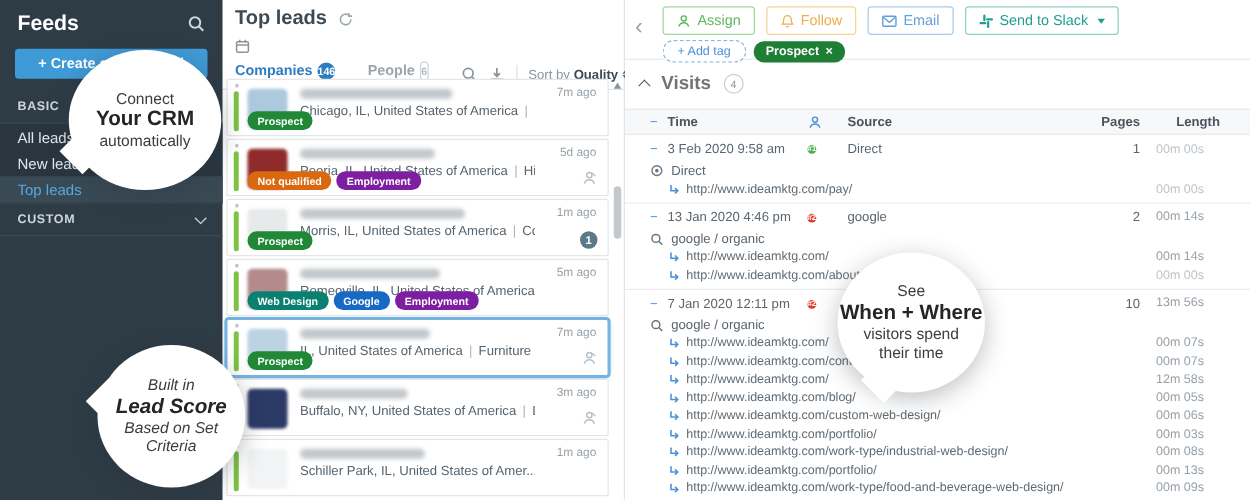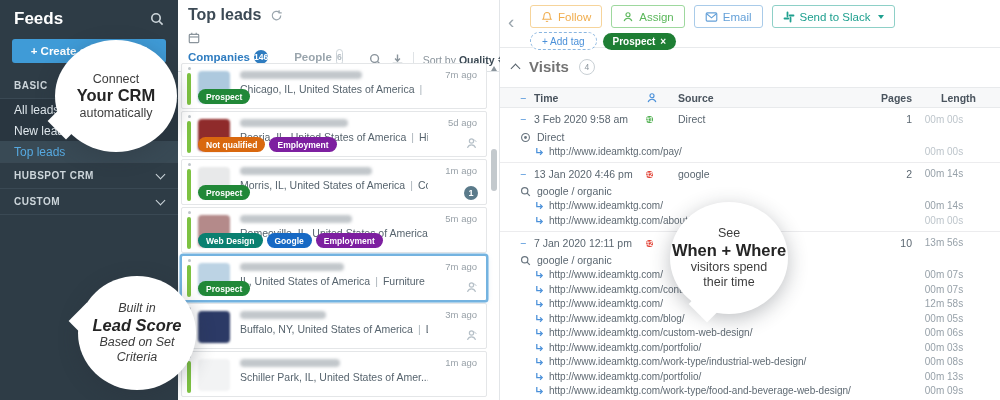--- a/index.html
+++ b/index.html
@@ -130,24 +130,20 @@
     <div class="sb-sec-head">
       <span>BASIC</span>
       <span class="chev up"></span>
     </div>
     <div class="sb-items">
       <div class="sb-item">All leads</div>
       <div class="sb-item">New leads</div>
       <div class="sb-item sel">Top leads</div>
     </div>
     <div class="sb-sec-head">
-      <span>HUBSPOT CRM</span>
-      <span class="chev down"></span>
-    </div>
-    <div class="sb-sec-head">
       <span>CUSTOM</span>
       <span class="chev down"></span>
     </div>
   </aside>
 
   <section class="mid">
     <div class="mid-head">
       <div class="mid-title-row">
         <span class="mid-title">Top leads</span>
         <svg class="icon" width="13" height="13" viewBox="0 0 16 16">
@@ -335,33 +331,33 @@
     <div class="mid-scroll">
       <div class="sc-up"></div>
       <div class="sc-thumb"></div>
     </div>
   </section>
 
   <section class="right">
     <div class="toolbar">
       <span class="back">‹</span>
       <div class="btn-row">
+        <button class="btn assign">
+          <svg class="icon" width="12" height="12" viewBox="0 0 16 16">
+              <circle cx="8" cy="5" r="2.7" fill="none" stroke="#5cb85c" stroke-width="1.5"></circle>
+              <path d="M2.8 13.5c1-2.8 3-3.9 5.2-3.9s4.2 1.1 5.2 3.9" fill="none" stroke="#5cb85c" stroke-width="1.5"></path>
+            </svg>
+          <span>Assign</span>
+        </button>
         <button class="btn follow">
           <svg class="icon" width="12" height="12" viewBox="0 0 16 16">
               <path d="M8 2a4 4 0 0 1 4 4c0 3 .8 4.2 1.5 5H2.5C3.2 10.2 4 9 4 6a4 4 0 0 1 4-4z" fill="none" stroke="#f0ad4e" stroke-width="1.4"></path>
               <path d="M6.7 13.2a1.4 1.4 0 0 0 2.6 0" fill="none" stroke="#f0ad4e" stroke-width="1.4"></path>
             </svg>
           <span>Follow</span>
-        </button>
-        <button class="btn assign">
-          <svg class="icon" width="12" height="12" viewBox="0 0 16 16">
-              <circle cx="8" cy="5" r="2.7" fill="none" stroke="#5cb85c" stroke-width="1.5"></circle>
-              <path d="M2.8 13.5c1-2.8 3-3.9 5.2-3.9s4.2 1.1 5.2 3.9" fill="none" stroke="#5cb85c" stroke-width="1.5"></path>
-            </svg>
-          <span>Assign</span>
         </button>
         <button class="btn email">
           <svg class="icon" width="13" height="12" viewBox="0 0 16 14">
               <rect x="1.5" y="2" width="13" height="10" rx="1.2" fill="none" stroke="#64a0d8" stroke-width="1.4"></rect>
               <path d="M2 3l6 5 6-5" fill="none" stroke="#64a0d8" stroke-width="1.4"></path>
             </svg>
           <span>Email</span>
         </button>
         <button class="btn slack">
           <svg class="icon" width="12" height="12" viewBox="0 0 16 16">

